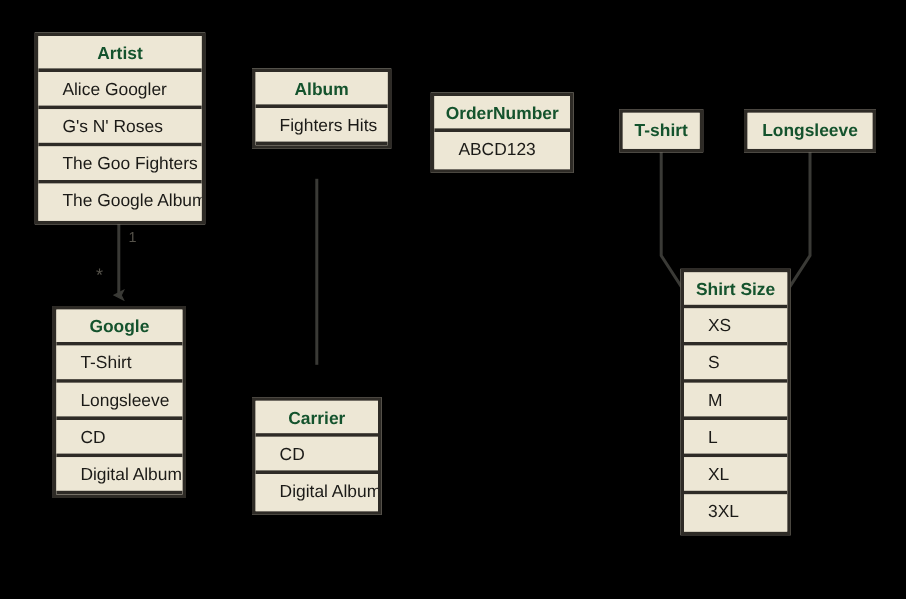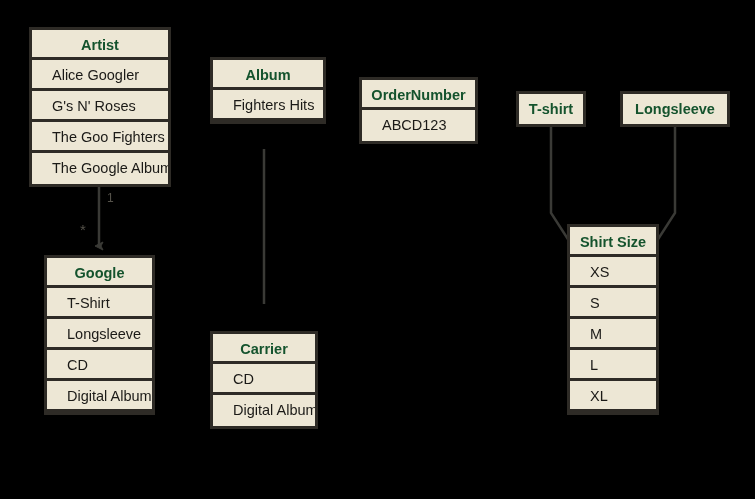--- a/index.html
+++ b/index.html
@@ -116,15 +116,16 @@
     <div class="ent-row last">Digital Album</div>
   </div>
 
   <div class="entity" style="left:567px;top:224px;width:92px;">
     <div class="ent-header">Shirt Size</div>
     <div class="ent-row">XS</div>
     <div class="ent-row">S</div>
     <div class="ent-row">M</div>
     <div class="ent-row">L</div>
     <div class="ent-row">XL</div>
+    <div class="ent-row last">3XL</div>
   </div>
 
 </div>
 
 </body></html>

